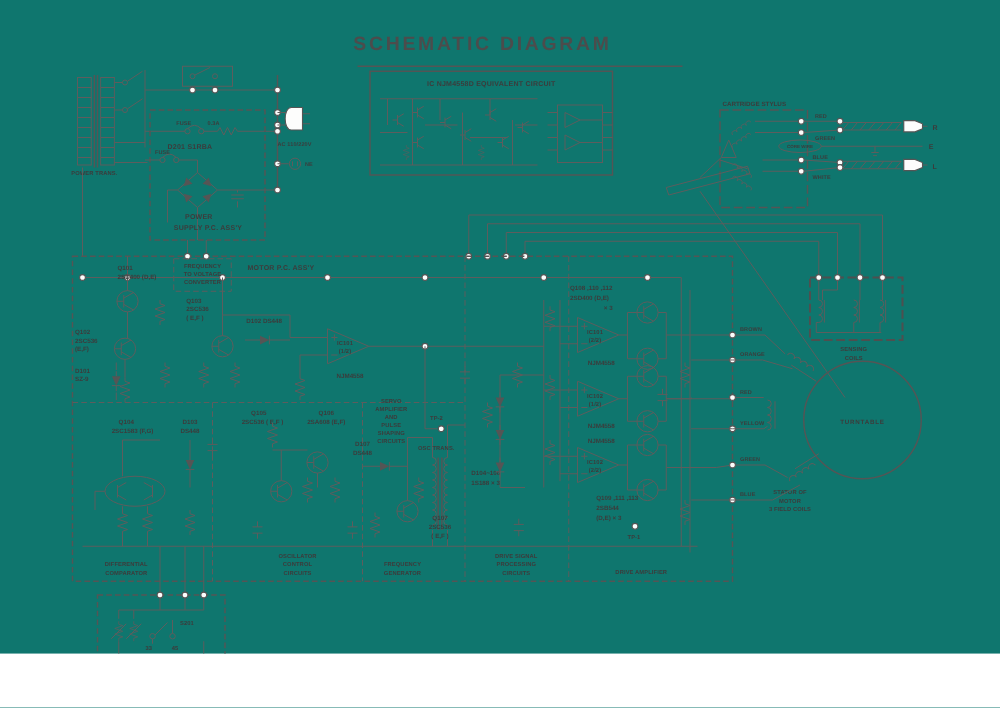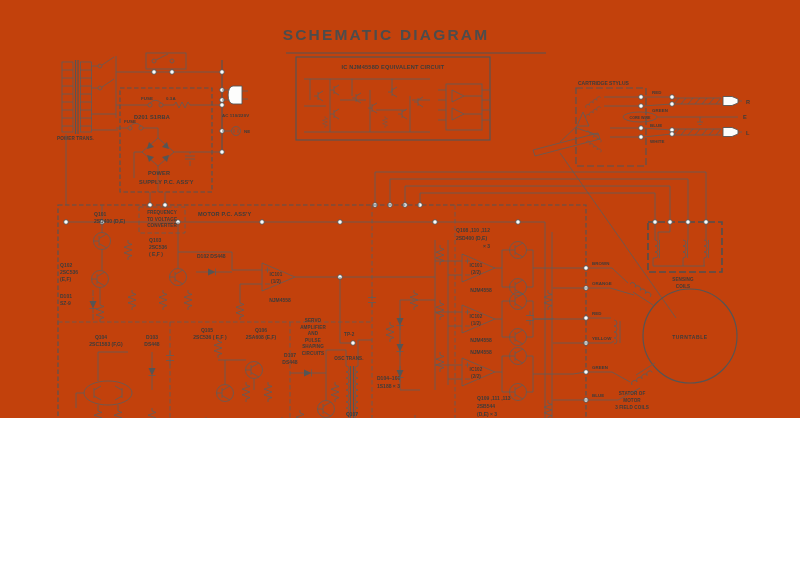--- a/index.html
+++ b/index.html
@@ -1,16 +1,16 @@
 <!DOCTYPE html>
 <html><head>
 <meta charset="utf-8">
 <style>
   html,body{margin:0;padding:0;background:#ffffff;}
-  .page{width:800px;height:418px;background:#c2410c;position:relative;overflow:hidden;text-align:right;}
+  .page{width:800px;height:523px;background:#0f766e;position:relative;overflow:hidden;text-align:right;}
   svg{display:block;font-family:"Liberation Sans",sans-serif;}
   .w{stroke:#5d5d5d;stroke-width:.8;fill:none;}
   .w2{stroke:#555;stroke-width:1.15;fill:none;}
   .w3{stroke:#4f4f4f;stroke-width:1.6;fill:none;}
   .dash{stroke-dasharray:4.5,2.5;}
   .dash2{stroke-dasharray:7,3;}
   .fillg{fill:#555;stroke:none;}
   text{fill:#3c3c3c;stroke:none;}
   .m{text-anchor:middle;}
   .s4{font-size:4.4px;font-weight:600;letter-spacing:.1px;}

